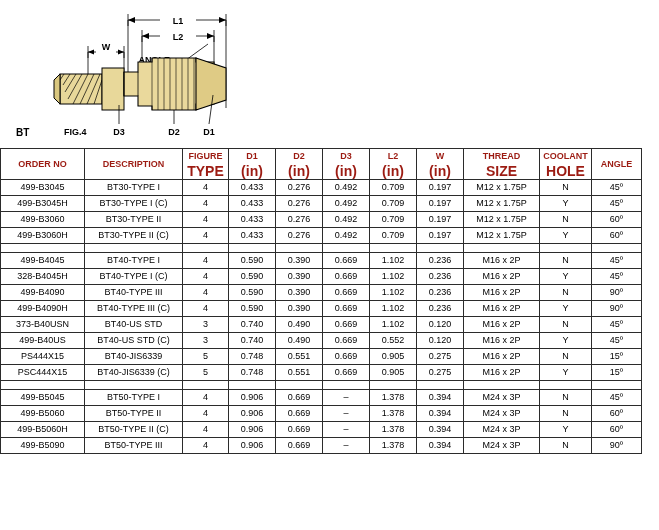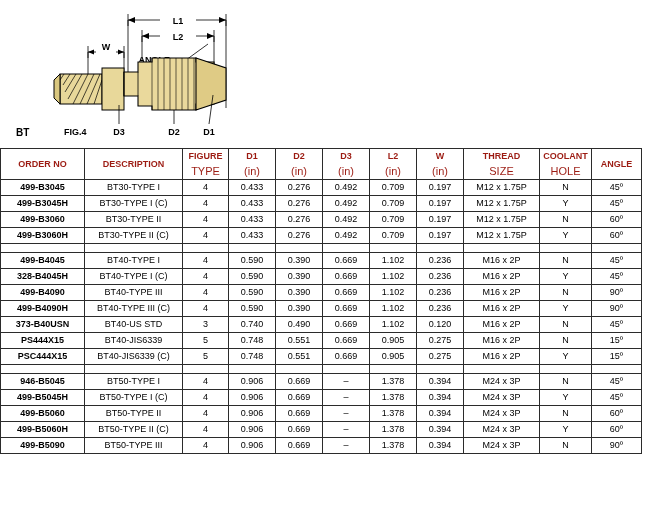--- a/index.html
+++ b/index.html
@@ -69,28 +69,27 @@
     background: #f5f2c0;
     color: #9c1b12;
     font-weight: bold;
     font-size: 9px;
     line-height: 11px;
     height: 28px;
     padding: 1px 0;
   }
   thead th .sub {
     display: block;
-    font-weight: normal;
-    font-size: 11px;
+    font-weight: bold;
+    font-size: 14px;
   }
   td.ordercol {
     text-align: left;
     padding-left: 6px;
     font-size: 9px;
-    font-weight: bold;
   }
   td.desccol {
     text-align: center;
     font-size: 8.5px;
   }
   tr.spacer td {
     height: 8px;
     line-height: 8px;
     border-left: 1px solid #2b2b2b;
     border-right: 1px solid #2b2b2b;
@@ -369,20 +368,33 @@
             <td>0.740</td>
             <td>0.490</td>
             <td>0.669</td>
             <td>1.102</td>
             <td>0.120</td>
             <td>M16 x 2P</td>
             <td>N</td>
             <td>45º</td>
           </tr>
           <tr>
+            <td class="ordercol">499-B40US</td>
+            <td class="desccol">BT40-US STD (C)</td>
+            <td>3</td>
+            <td>0.740</td>
+            <td>0.490</td>
+            <td>0.669</td>
+            <td>0.552</td>
+            <td>0.120</td>
+            <td>M16 x 2P</td>
+            <td>Y</td>
+            <td>45º</td>
+          </tr>
+          <tr>
             <td class="ordercol">PS444X15</td>
             <td class="desccol">BT40-JIS6339</td>
             <td>5</td>
             <td>0.748</td>
             <td>0.551</td>
             <td>0.669</td>
             <td>0.905</td>
             <td>0.275</td>
             <td>M16 x 2P</td>
             <td>N</td>
@@ -408,81 +420,68 @@
             <td></td>
             <td></td>
             <td></td>
             <td></td>
             <td></td>
             <td></td>
             <td></td>
             <td></td>
           </tr>
           <tr>
-            <td class="ordercol">946-B5045</td>
+            <td class="ordercol">499-B5045</td>
             <td class="desccol">BT50-TYPE I</td>
             <td>4</td>
             <td>0.906</td>
             <td>0.669</td>
             <td>–</td>
             <td>1.378</td>
             <td>0.394</td>
             <td>M24 x 3P</td>
             <td>N</td>
             <td>45º</td>
           </tr>
           <tr>
-            <td class="ordercol">499-B5045H</td>
-            <td class="desccol">BT50-TYPE I (C)</td>
+            <td class="ordercol">499-B5060</td>
+            <td class="desccol">BT50-TYPE II</td>
             <td>4</td>
             <td>0.906</td>
             <td>0.669</td>
             <td>–</td>
             <td>1.378</td>
             <td>0.394</td>
             <td>M24 x 3P</td>
-            <td>Y</td>
-            <td>45º</td>
-          </tr>
-          <tr>
-            <td class="ordercol">499-B5060</td>
-            <td class="desccol">BT50-TYPE II</td>
+            <td>N</td>
+            <td>60º</td>
+          </tr>
+          <tr>
+            <td class="ordercol">499-B5060H</td>
+            <td class="desccol">BT50-TYPE II (C)</td>
             <td>4</td>
             <td>0.906</td>
             <td>0.669</td>
             <td>–</td>
             <td>1.378</td>
             <td>0.394</td>
             <td>M24 x 3P</td>
-            <td>N</td>
+            <td>Y</td>
             <td>60º</td>
           </tr>
           <tr>
-            <td class="ordercol">499-B5060H</td>
-            <td class="desccol">BT50-TYPE II (C)</td>
+            <td class="ordercol">499-B5090</td>
+            <td class="desccol">BT50-TYPE III</td>
             <td>4</td>
             <td>0.906</td>
             <td>0.669</td>
             <td>–</td>
             <td>1.378</td>
             <td>0.394</td>
             <td>M24 x 3P</td>
-            <td>Y</td>
-            <td>60º</td>
-          </tr>
-          <tr>
-            <td class="ordercol">499-B5090</td>
-            <td class="desccol">BT50-TYPE III</td>
-            <td>4</td>
-            <td>0.906</td>
-            <td>0.669</td>
-            <td>–</td>
-            <td>1.378</td>
-            <td>0.394</td>
-            <td>M24 x 3P</td>
             <td>N</td>
             <td>90º</td>
           </tr>
         </tbody>
     </table>
   </div>
 
 </div>
 
 </body></html>

